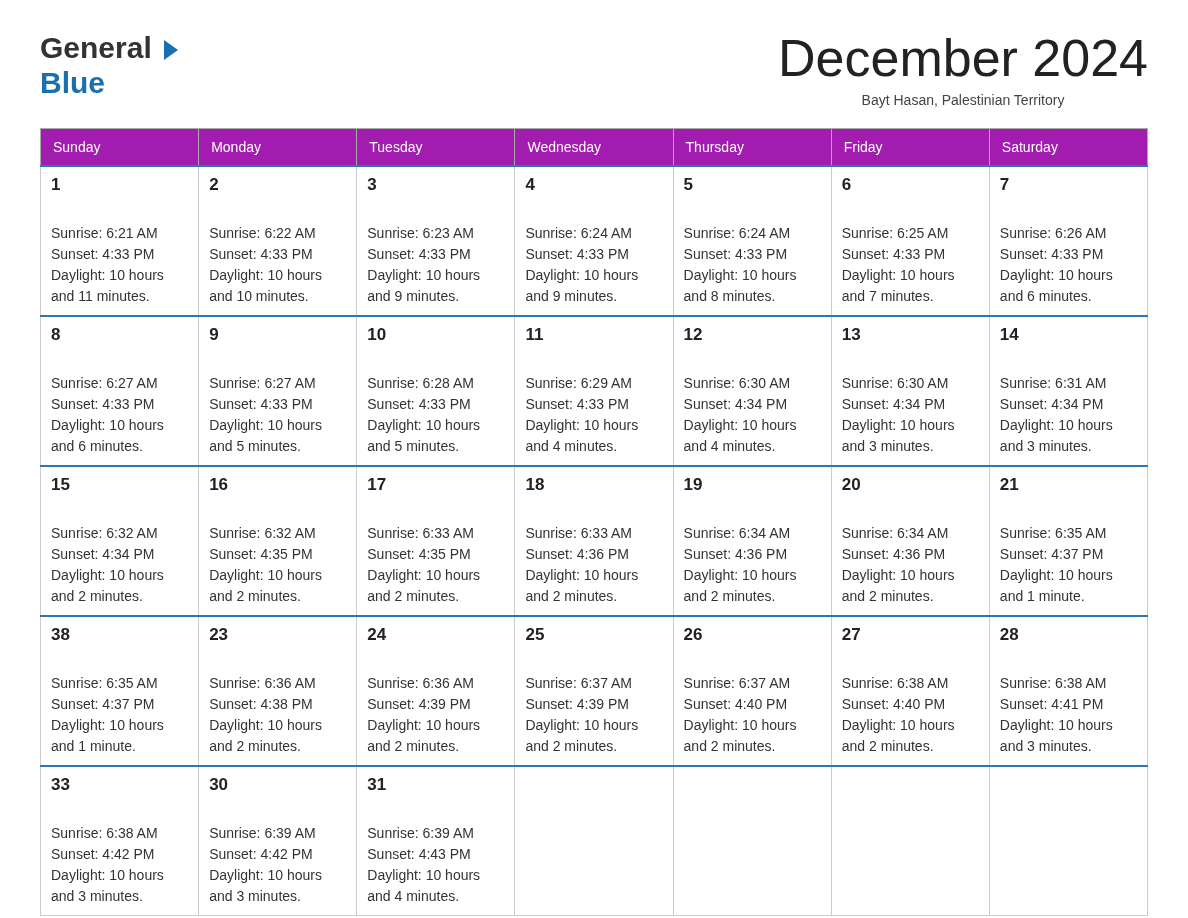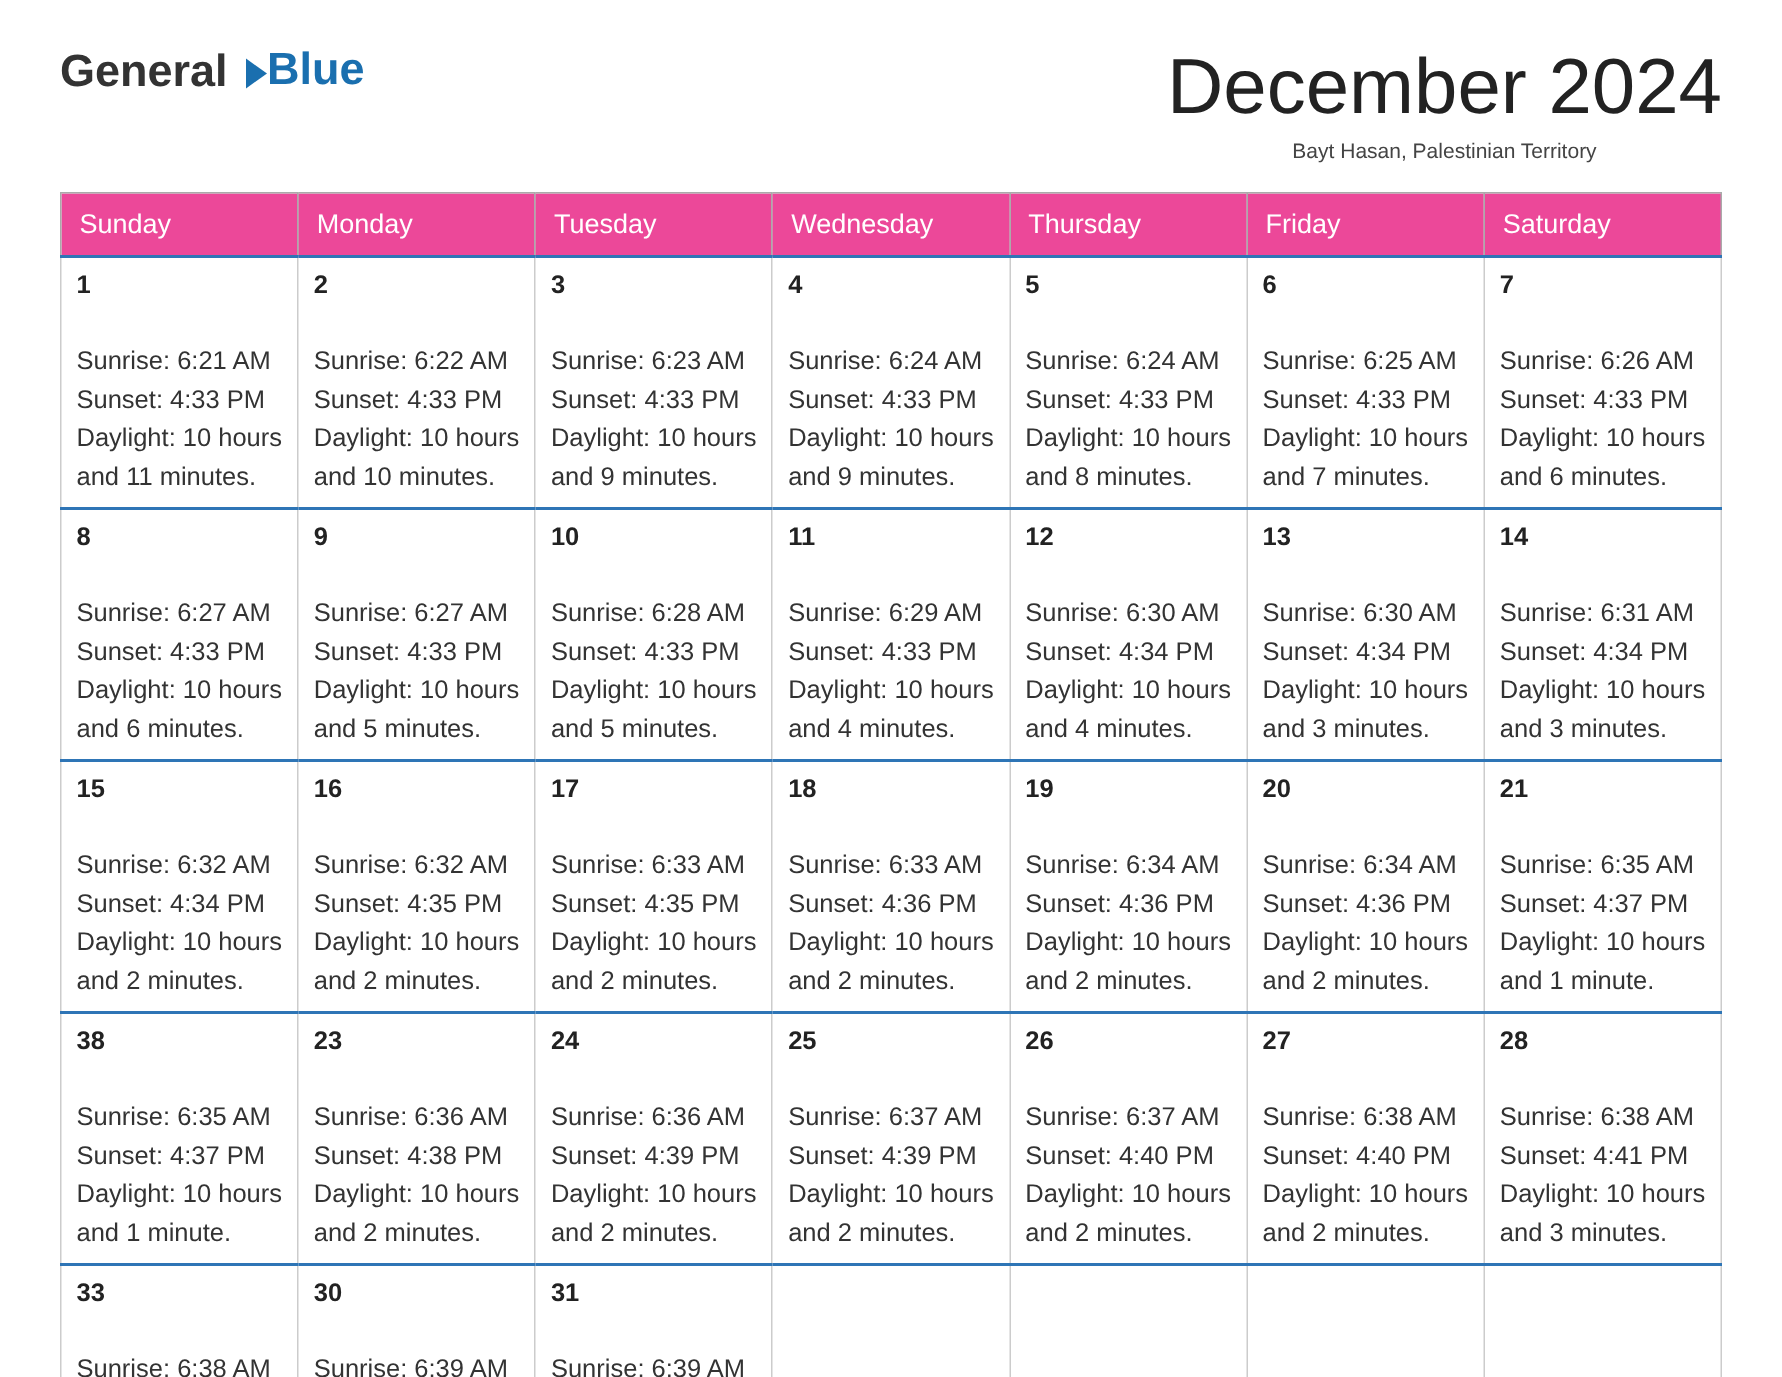--- a/index.html
+++ b/index.html
@@ -11,21 +11,21 @@
       min-height: 918px;
     }
     .header {
       display: flex;
       justify-content: space-between;
       align-items: flex-start;
       margin-bottom: 20px;
     }
     .logo {
       display: flex;
-      flex-direction: row;
+      flex-direction: column;
       align-items: flex-start;
     }
     .title-section {
       text-align: center;
     }
     .month-title {
       font-size: 52px;
       font-weight: normal;
       color: #222;
       line-height: 1.1;
@@ -34,23 +34,23 @@
       font-size: 14px;
       color: #444;
       margin-top: 5px;
     }
     .calendar-table {
       width: 100%;
       border-collapse: collapse;
       border: 1px solid #aaa;
     }
     .calendar-table th {
-      background-color: #ec4899;
+      background-color: #a21caf;
       color: #fff;
-      font-size: 18px;
+      font-size: 14px;
       font-weight: normal;
       padding: 10px 12px;
       text-align: left;
       border: 1px solid #aaa;
     }
     .calendar-table td {
       vertical-align: top;
       padding: 8px 10px;
       border: 1px solid #ccc;
       width: 14.28%;
@@ -59,21 +59,21 @@
       color: #333;
     }
     .day-number {
       font-size: 17px;
       font-weight: bold;
       color: #222;
       display: block;
       margin-bottom: 4px;
     }
     .day-info {
-      font-size: 17px;
+      font-size: 14px;
       color: #333;
       line-height: 1.5;
       margin-top: 28px;
     }
     .empty-cell {
       background: #fff;
     }
     tr.week-row td {
       border-top: 2px solid #2e75b6;
     }

